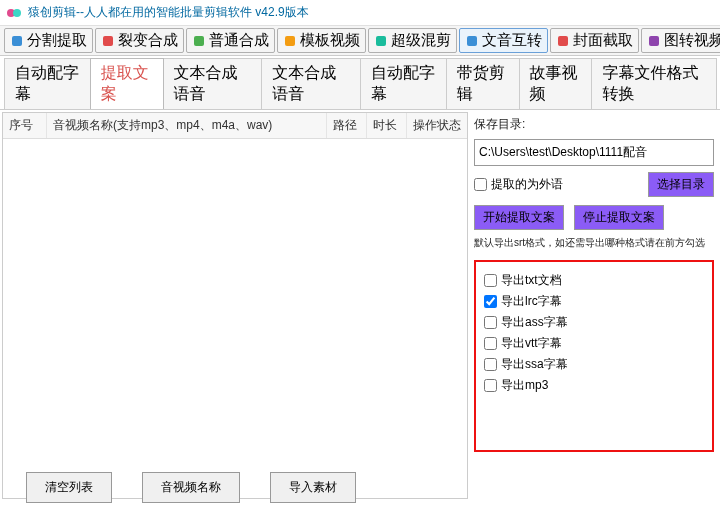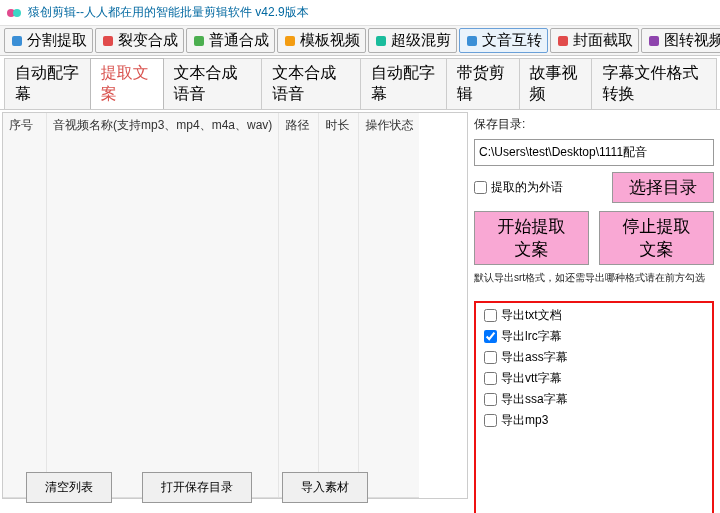--- a/index.html
+++ b/index.html
@@ -9,33 +9,33 @@
 .logo svg { width: 16px; height: 16px; }
 .title { font-size: 12px; color: #0369a1; }
 .toolbar { display: flex; background: #f5f5f5; border-bottom: 1px solid #ccc; padding: 2px 4px; gap: 2px; flex-wrap: nowrap; overflow: hidden; }
 .tbtn { display: flex; align-items: center; gap: 3px; padding: 2px 5px; background: #f5f5f5; border: 1px solid #b0b0b0; border-radius: 2px; cursor: pointer; white-space: nowrap; font-size: 15px; }
 .tbtn.active { background: #eaf3fb; border-color: #6aa0d8; }
 .tbtn .ico { width: 14px; height: 14px; display: inline-flex; align-items: center; justify-content: center; }
 .subtabs { display: flex; background: #fff; border-bottom: 1px solid #ccc; padding: 2px 4px 0; gap: 0; }
 .stab { padding: 4px 10px; border: 1px solid #ccc; border-bottom: none; background: #f5f5f5; cursor: pointer; font-size: 16px; margin-right: -1px; position: relative; }
 .stab.active { background: #fff; color: #d9534f; border-color: #bbb; z-index: 2; }
 .main { display: flex; height: calc(100% - 26px - 24px - 28px - 44px); }
-.listpane { flex: 1; border: 1px solid #ccc; margin: 2px; background: #fff; display: flex; flex-direction: row; }
+.listpane { flex: 1; border: 1px solid #ccc; margin: 2px; background: #fff; display: flex; flex-direction: column; }
 .listhdr { display: flex; background: #f7f7f7; border-bottom: 1px solid #ddd; font-size: 12px; color: #333; }
 .listhdr span { padding: 4px 6px; border-right: 1px solid #e5e5e5; }
 .listbody { flex: 1; }
 .side { width: 250px; padding: 6px 6px 6px 4px; }
 .side-row { margin-bottom: 6px; display: flex; gap: 6px; }
 .side-label { font-size: 12px; color: #222; }
 .side-input { flex: 1; border: 1px solid #999; padding: 2px 4px; font-size: 12px; height: 27px; background: #fff; }
-.side .sbtn { border: 1px solid #999; background: #f9a8d4; padding: 3px 16px; cursor: pointer; font-size: 17px; }
+.side .sbtn { border: 1px solid #999; background: #8b5cf6; padding: 3px 8px; cursor: pointer; font-size: 12px; }
 .chk-row { display: flex; align-items: center; gap: 4px; font-size: 12px; margin: 4px 0; }
 .chk-row input { width: 13px; height: 13px; }
 .note { font-size: 10px; color: #222; margin: 6px 0 4px; line-height: 1.4; }
-.redbox { border: 2px solid #e11; padding: 0 8px; margin-top: 16px; height: 216px; }
+.redbox { border: 2px solid #e11; padding: 6px 8px; margin-top: 10px; height: 192px; }
 .footer { position: absolute; bottom: 10px; left: 26px; display: flex; gap: 30px; }
 .fbtn { border: 1px solid #999; background: #f0f0f0; padding: 6px 18px; cursor: pointer; font-size: 12px; }
 .ico-svg { width: 14px; height: 14px; }
 .c-blue { fill: #3b8fd6; }
 .c-red { fill: #e14b4b; }
 .c-green { fill: #4caf50; }
 .c-orange { fill: #f39c12; }
 .c-purple { fill: #8e44ad; }
 .c-teal { fill: #1abc9c; }
 </style>
@@ -201,15 +201,15 @@
         <label class="chk-row">
           <input type="checkbox" style="">
           <span>导出mp3</span>
         </label>
       </div>
   </div>
 </div>
 
 <div class="footer">
   <button class="fbtn">清空列表</button>
-  <button class="fbtn">打开保存目录</button>
+  <button class="fbtn">音视频名称</button>
   <button class="fbtn">导入素材</button>
 </div>
 
 </body></html>

